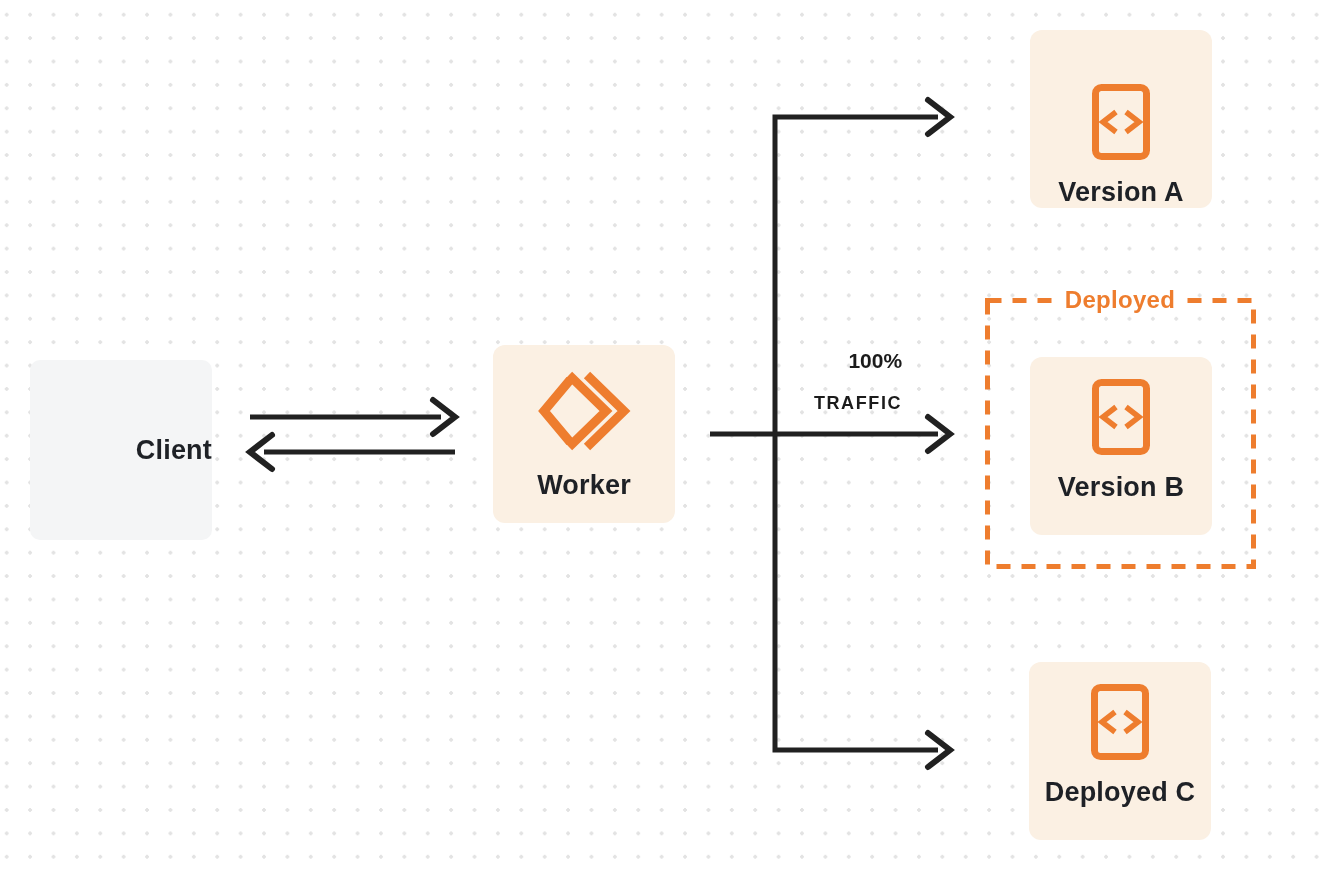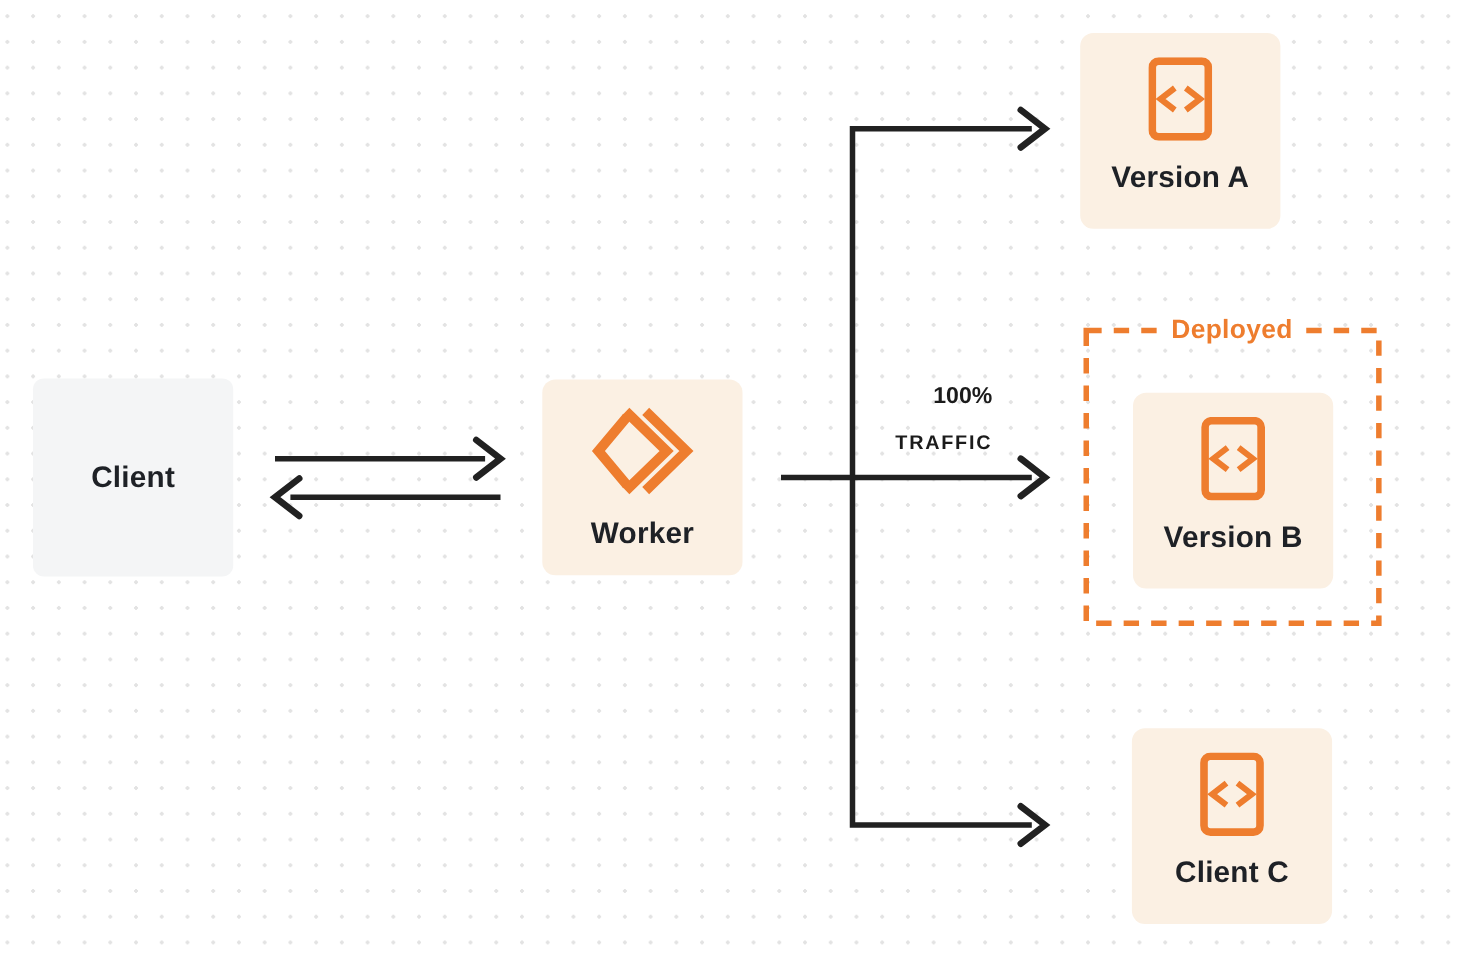--- a/index.html
+++ b/index.html
@@ -58,38 +58,39 @@
     background: var(--node-cream);
   }
   .node-label {
     font-weight: 700;
     font-size: 27px;
     color: var(--text-dark);
     letter-spacing: 0.2px;
     white-space: nowrap;
   }
   .client-node {
-    left: 30px; top: 344px;
+    left: 30px; top: 360px;
     width: 182px; height: 180px;
     background: var(--client-gray);
     border-radius: 10px;
     justify-content: center;
+    align-items: flex-end;
   }
   .worker-node {
     left: 493px; top: 345px;
     width: 182px; height: 178px;
     justify-content: center;
     gap: 14px;
   }
   .version-node {
     width: 182px; height: 178px;
     padding-top: 22px;
     gap: 13px;
   }
-  .version-a { left: 982px; top: 30px; }
+  .version-a { left: 1030px; top: 30px; justify-content: flex-end; }
   .version-b { left: 1030px; top: 345px; margin-top: 12px; }
   .version-c { left: 1029px; top: 662px; }
   .icon-stroke {
     stroke: var(--accent-orange);
     fill: none;
   }
   .deployed-label {
     position: absolute;
     z-index: 3;
     left: 1120px; top: 300px;
@@ -190,21 +191,21 @@
   </div>
 
   <div class="node version-node version-c">
     <span>
       <svg width="58" height="76" viewBox="0 0 58 76">
         <rect class="icon-stroke" x="3.5" y="3.5" width="51" height="69" rx="6" stroke-width="7"></rect>
         <polyline class="icon-stroke" points="24,28 11,38 24,48" stroke-width="5.5"></polyline>
         <polyline class="icon-stroke" points="34,28 47,38 34,48" stroke-width="5.5"></polyline>
       </svg>
     </span>
-    <span class="node-label">Client C</span>
+    <span class="node-label">Deployed C</span>
   </div>
 
   <div class="deployed-label">Deployed</div>
 
   <div class="traffic-label">
     <span class="traffic-line1">100%</span>
     <span class="traffic-line2">TRAFFIC</span>
   </div>
 
 </div>

